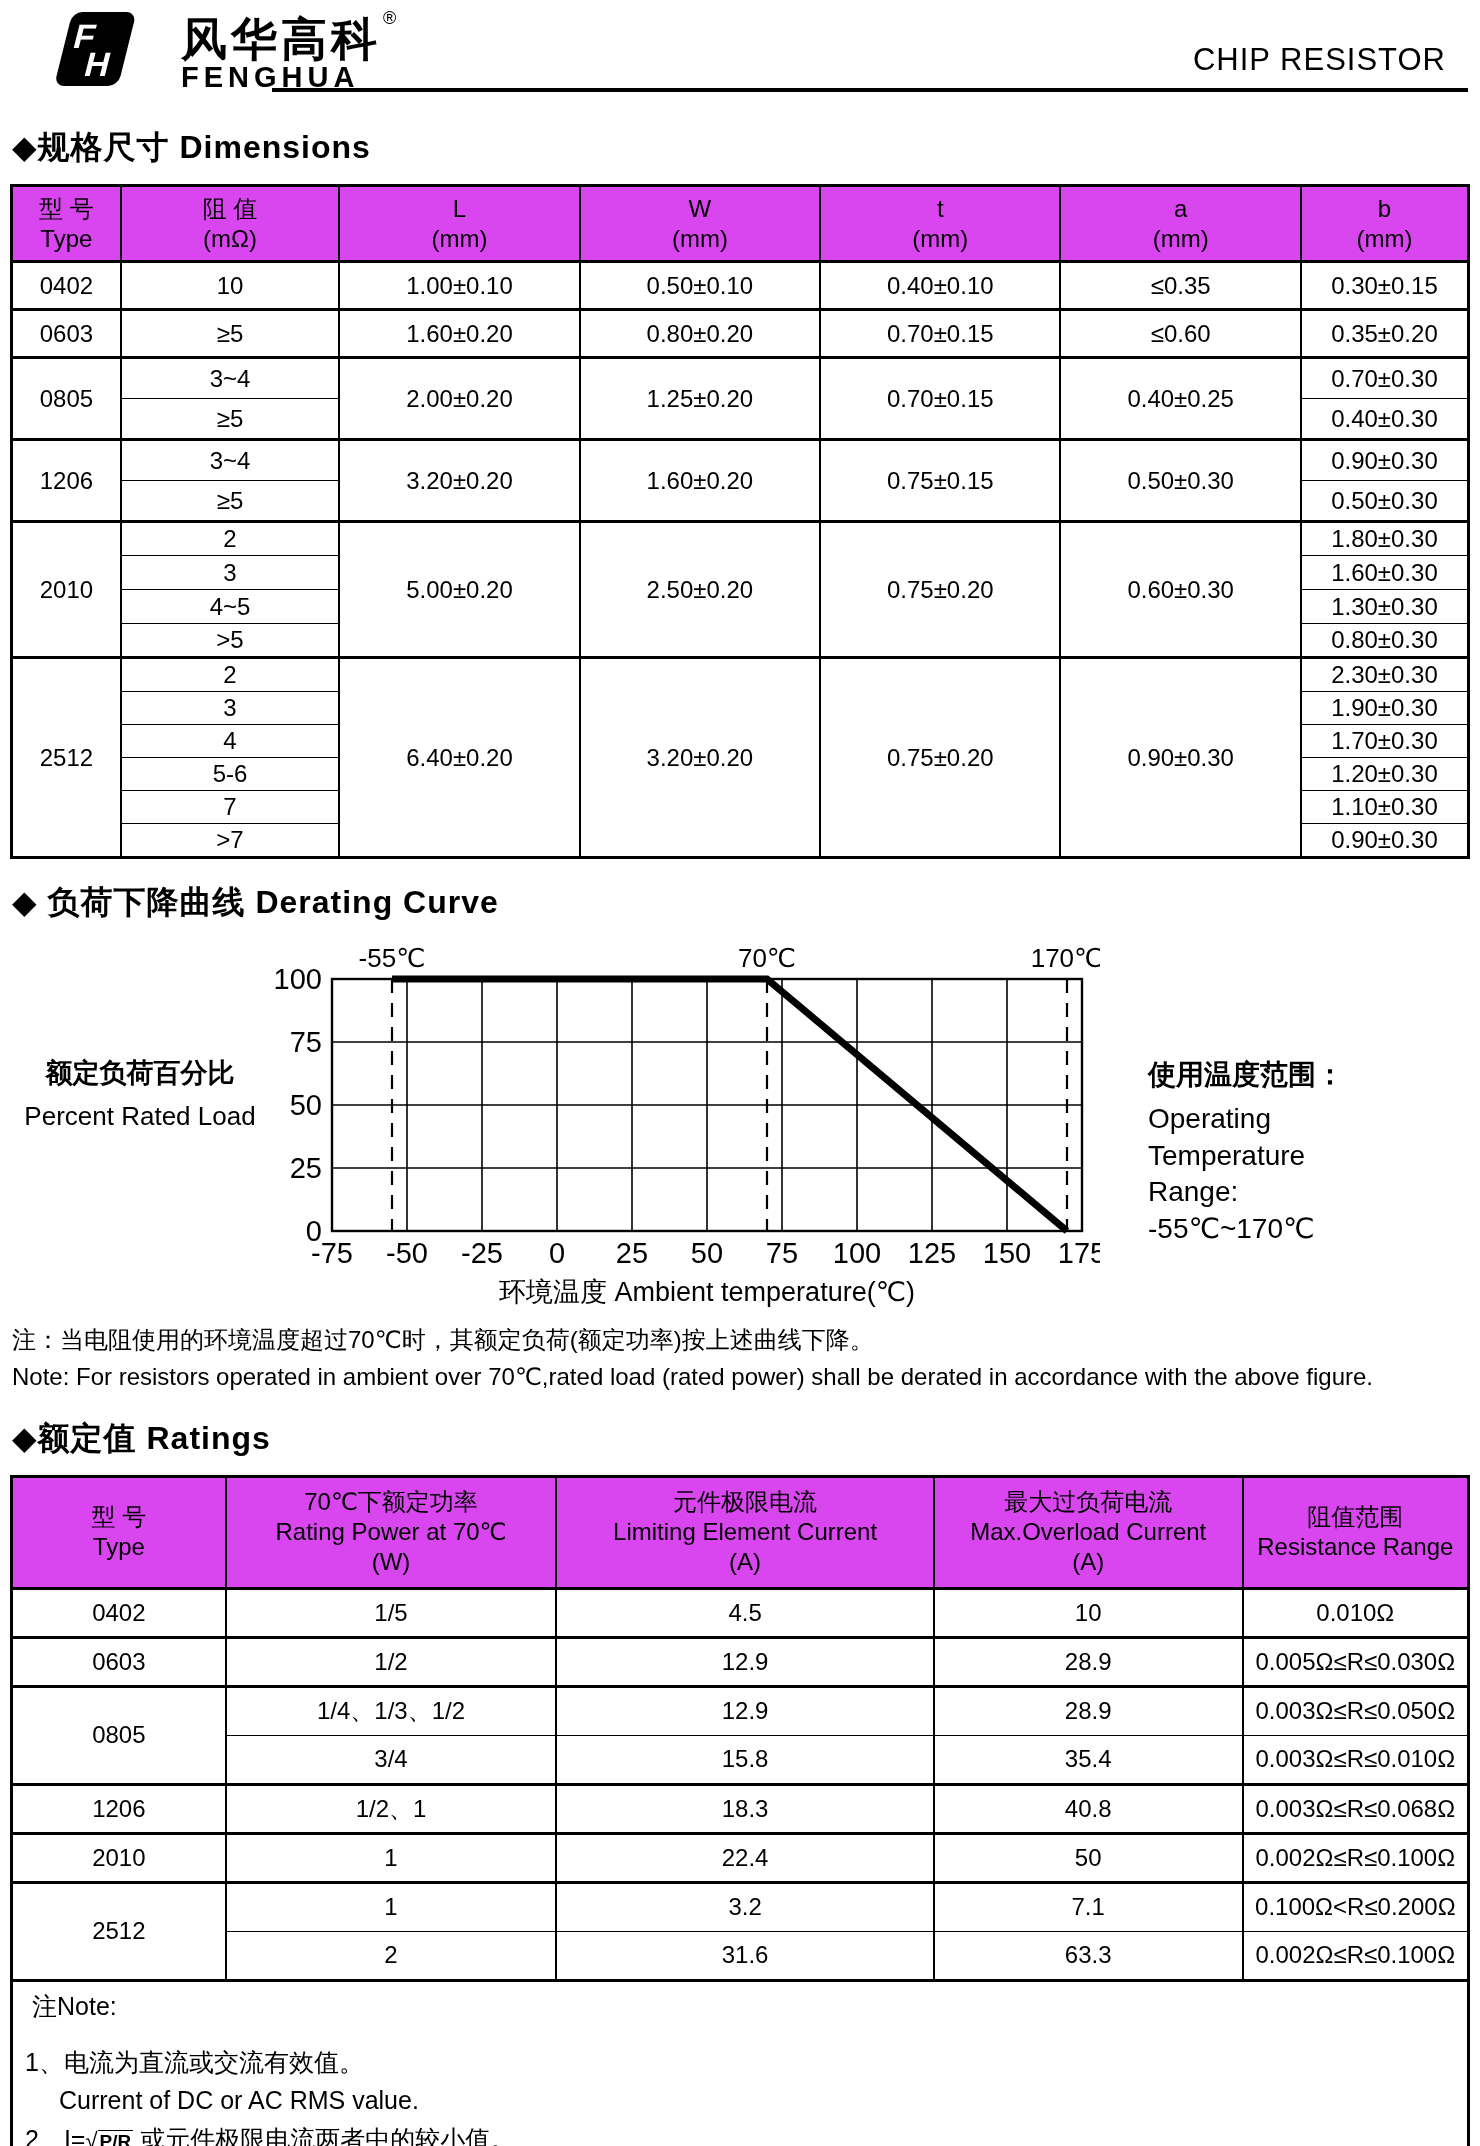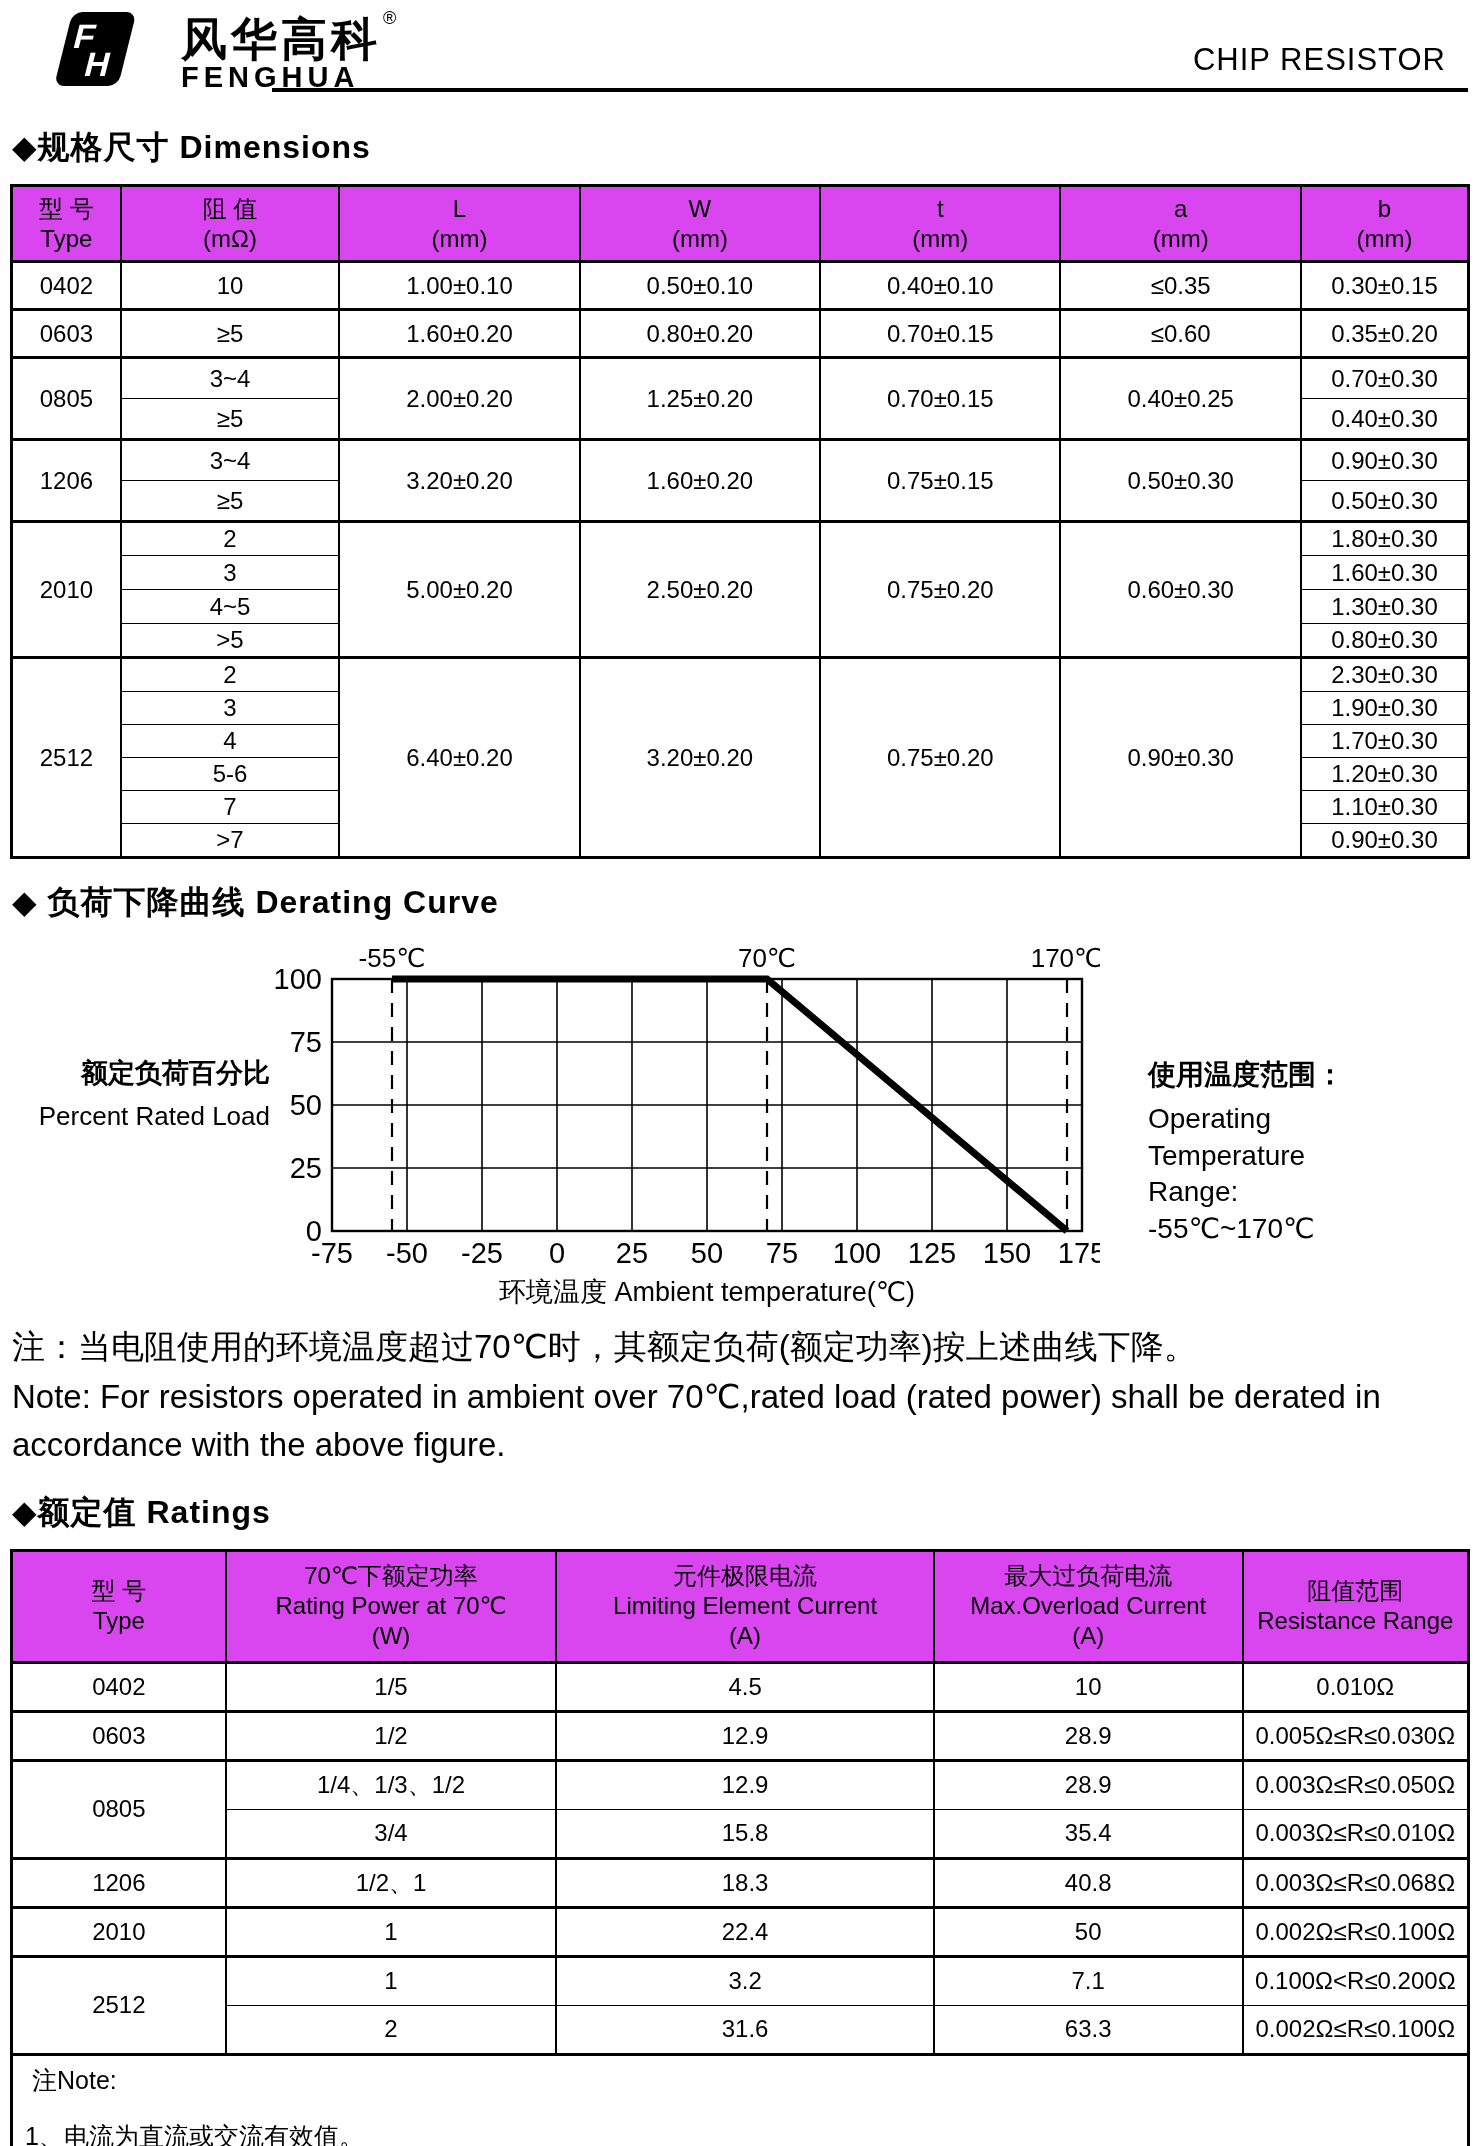--- a/index.html
+++ b/index.html
@@ -27,29 +27,29 @@
            text-align:center; vertical-align:middle; font-size:24px; padding:2px 4px; }
   thead th { background:#d946ef; font-weight:normal; border-bottom-width:3px; }
   tr.group-start td { border-top-width:3px; }
   .hdr-line { line-height:1.25; }
   .dims-table thead th { height:76px; }
   .ratings-table thead th { height:112px; }
   .ratings-table td { height:49px; }
 
   
   .chart-row { display:flex; align-items:stretch; margin-top:6px; }
-  .y-label { width:260px; display:flex; flex-direction:column; justify-content:center; align-items:flex-end;
+  .y-label { width:260px; display:flex; flex-direction:column; justify-content:center; align-items:center;
              font-size:26px; padding-bottom:60px; }
   .y-label .cn { font-weight:bold; font-size:27px; margin-bottom:10px; }
   .chart-svg { display:block; }
   .chart-svg text { font-family:"Liberation Sans","DejaVu Sans",sans-serif; }
   .op-range { width:300px; font-size:28px; padding-top:118px; padding-left:48px; line-height:1.3; }
   .op-range .cn { font-weight:bold; margin-bottom:8px; }
   .op-range .range { }
-  .derating-note { margin:16px 0 0 2px; font-size:33px; line-height:1.45; max-width:1460px; }
+  .derating-note { margin:16px 0 0 2px; font-size:24px; line-height:1.45; max-width:1460px; }
   .derating-note .cn { margin-bottom:2px; }
 
   
   .ratings-box { border:3px solid #000; border-top:none; padding:8px 10px 34px 12px; font-size:25px; }
   .note-label { margin-bottom:20px;margin-left:7px; }
   .fnote { line-height:1.55; }
   .fnote .indent { padding-left:34px; display:block; }
   .radical { font-size:22px; }
   .overline { border-top:1.5px solid #000; font-size:19px; font-weight:bold; padding:0 2px; }
 </style>

